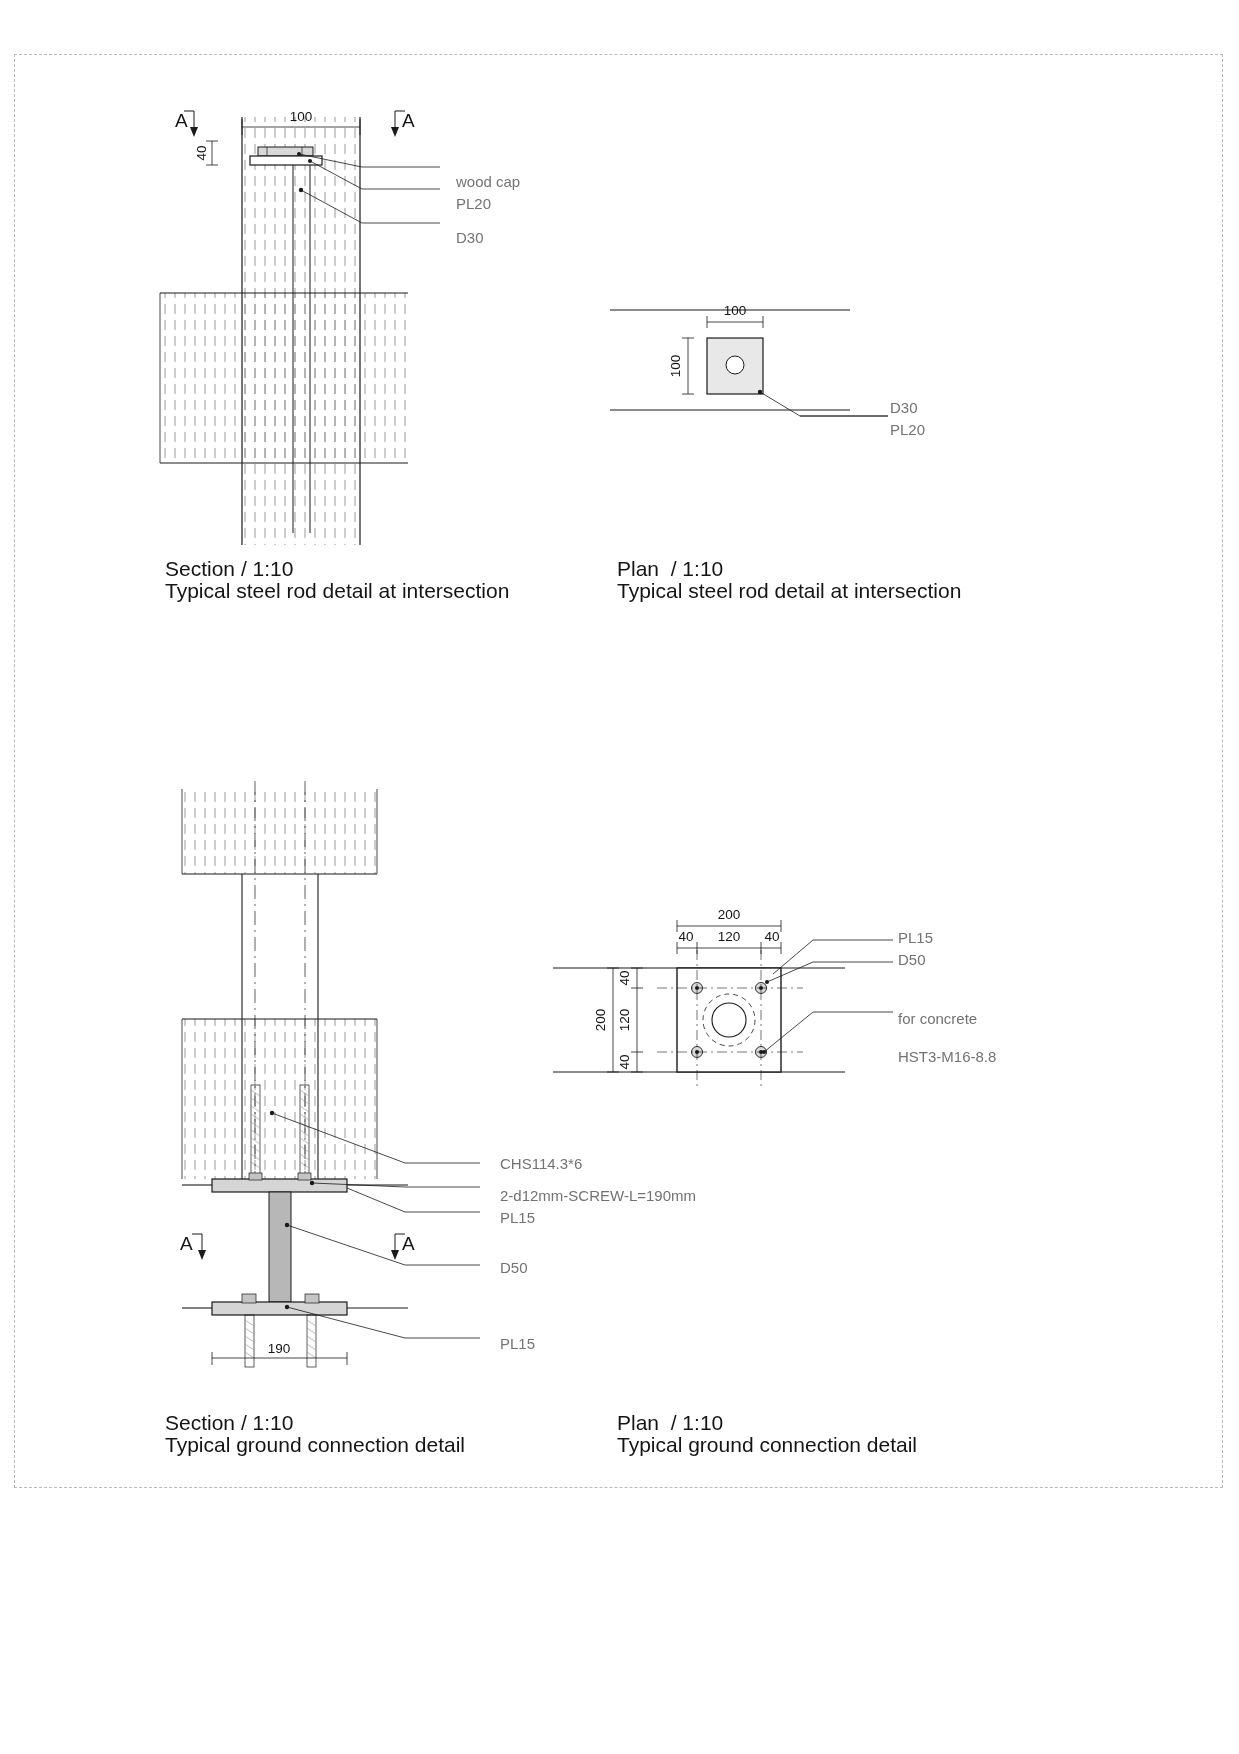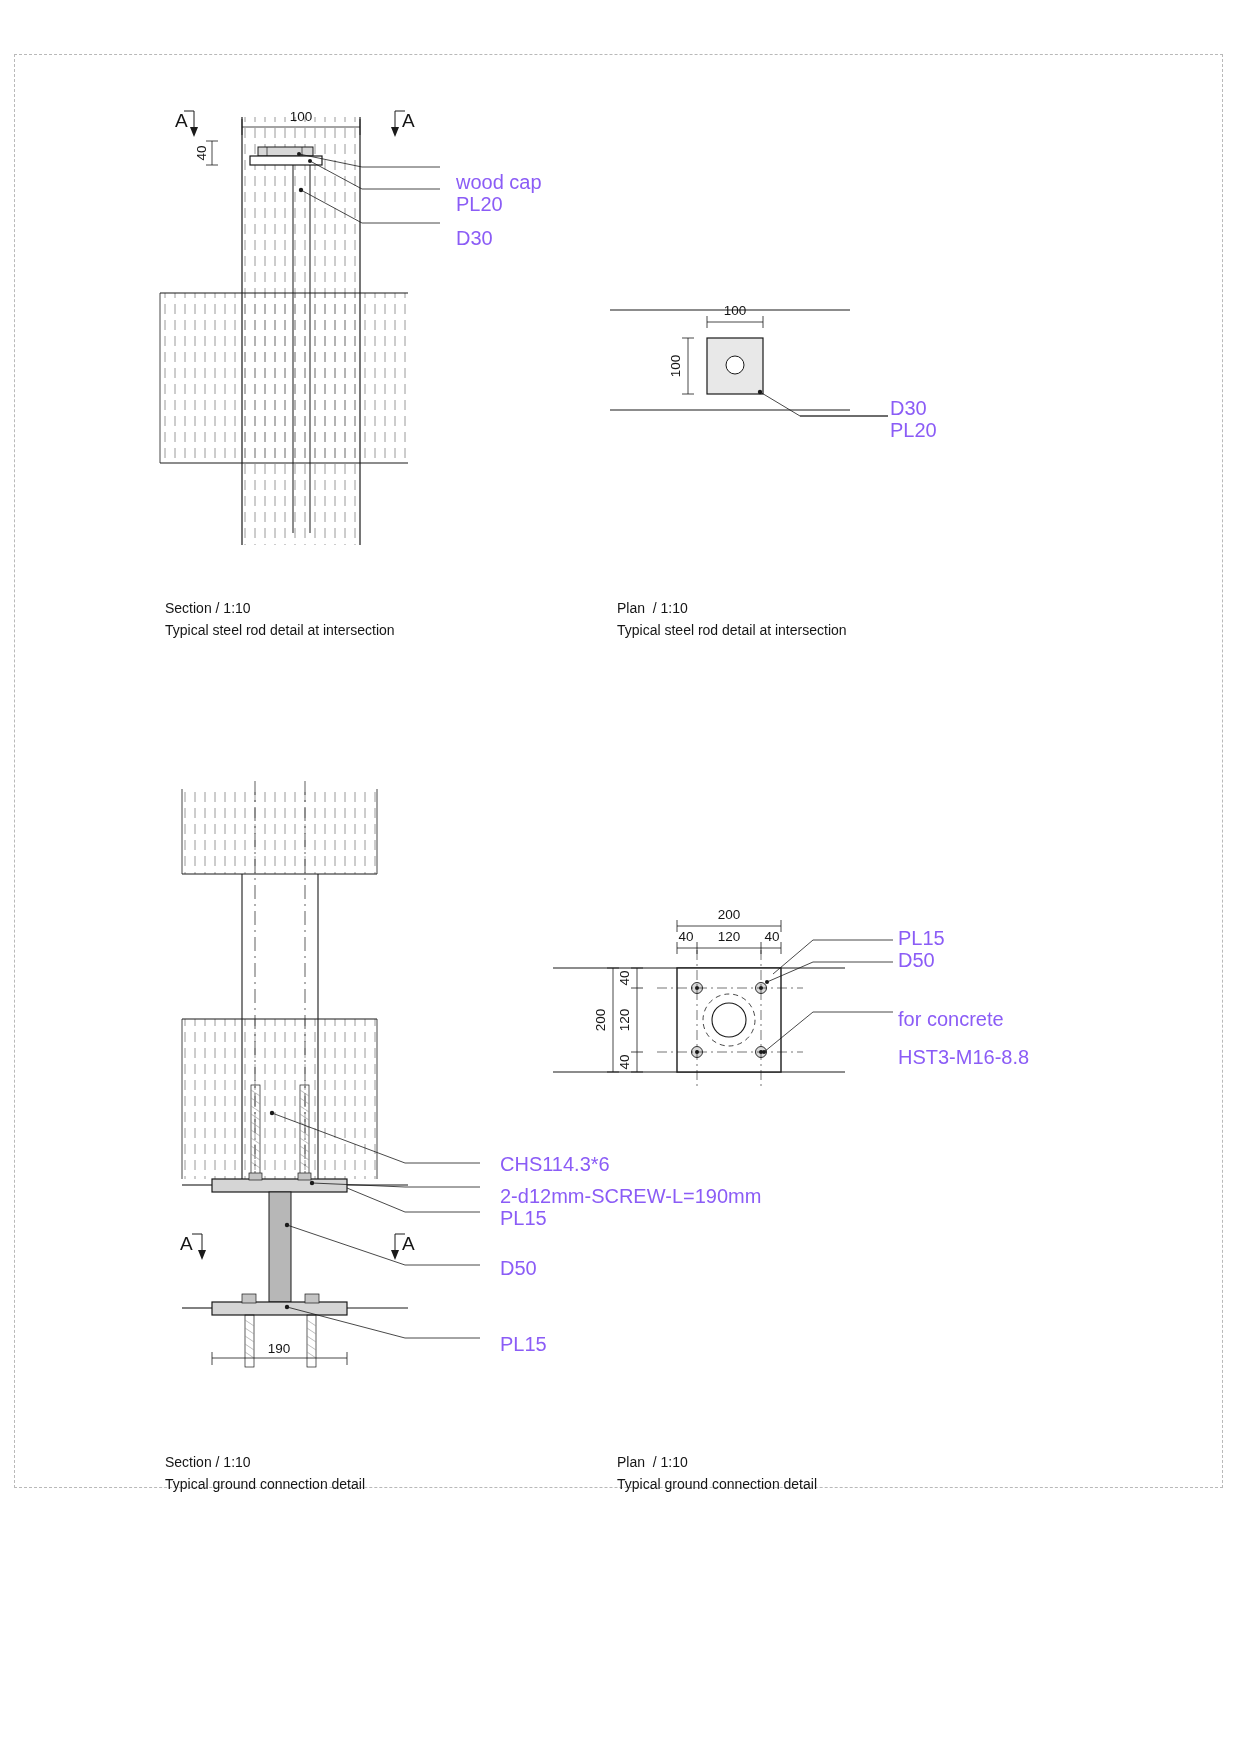--- a/index.html
+++ b/index.html
@@ -24,31 +24,30 @@
     border: 1px dashed #b9b9b9;
     box-sizing: border-box;
   }
   .detail {
     position: absolute;
   }
   svg { display: block; overflow: visible; }
 
   .cap {
     position: absolute;
-    font-size: 14px;
+    font-size: 21px;
     line-height: 25px;
     color: #151515;
     white-space: pre;
-    margin-top: 40px;
   }
   .lbl {
     position: absolute;
-    font-size: 20px;
+    font-size: 15px;
     line-height: 24px;
-    color: #8b5cf6;
+    color: #737373;
     white-space: pre;
   }
   .dim {
     font-size: 13.5px;
     fill: #151515;
     font-family: "Liberation Sans", sans-serif;
   }
   .mark {
     font-size: 19px;
     fill: #151515;

